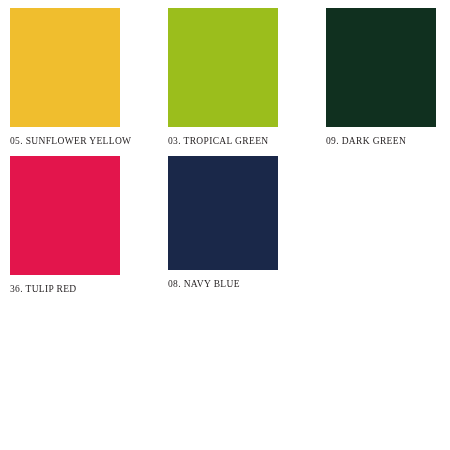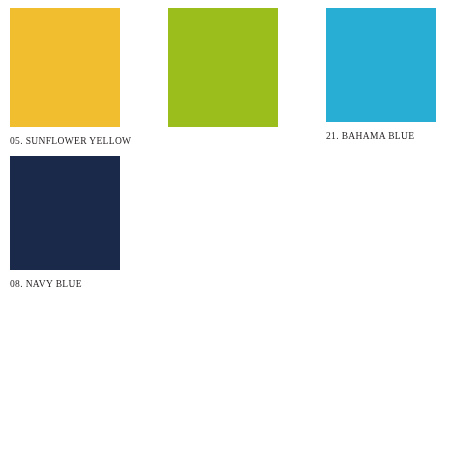--- a/index.html
+++ b/index.html
@@ -68,30 +68,35 @@
 <div id="swatch-chart">
   <div class="swatch-grid">
 
     <div class="swatch-cell row-1">
       <div class="swatch-chip" style="background-color: rgb(240, 190, 46);"></div>
       <div class="swatch-label">05. SUNFLOWER YELLOW</div>
     </div>
 
     <div class="swatch-cell row-1">
       <div class="swatch-chip" style="background-color: rgb(155, 190, 28);"></div>
+      <div class="swatch-label">03. TROPICAL GREEN</div>
+    </div>
+
+    <div class="swatch-cell row-1">
+      <div class="swatch-chip" style="background-color: rgb(16, 48, 31);"></div>
+      <div class="swatch-label">09. DARK GREEN</div>
     </div>
 
 
 
+    <div class="swatch-cell row-2">
+      <div class="swatch-chip" style="background-color: rgb(227, 21, 76);"></div>
+      <div class="swatch-label">36. TULIP RED</div>
+    </div>
 
-
-    <div class="swatch-cell row-3">
-      <div class="swatch-chip" style="background-color: rgb(40, 174, 213);"></div>
-      <div class="swatch-label">21. BAHAMA BLUE</div>
-    </div>
 
 
     <div class="swatch-cell row-3">
       <div class="swatch-chip" style="background-color: rgb(26, 40, 73);"></div>
       <div class="swatch-label">08. NAVY BLUE</div>
     </div>
 
   </div>
 </div>
 

